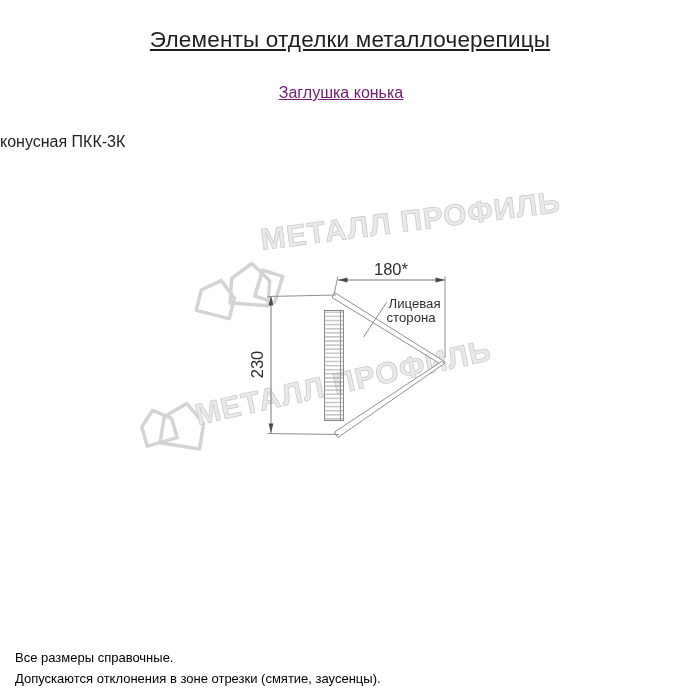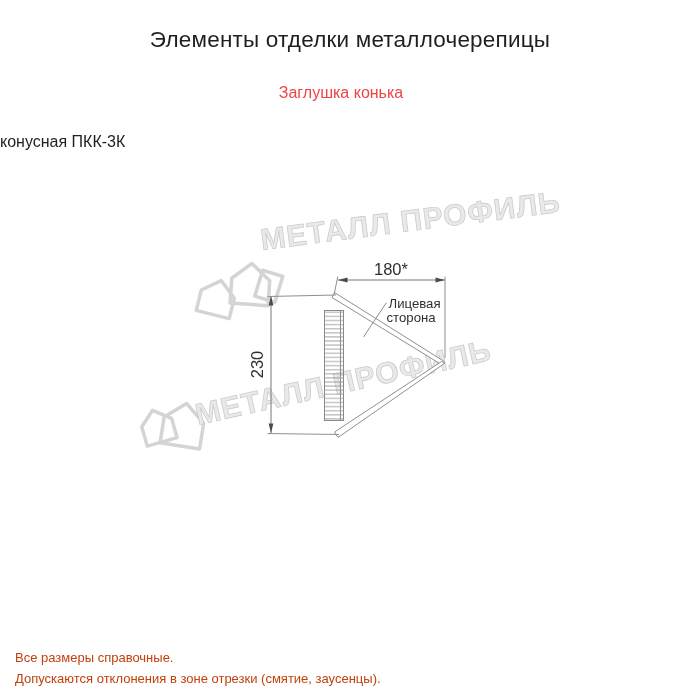--- a/index.html
+++ b/index.html
@@ -18,30 +18,32 @@
   }
   .page-title {
     position: absolute;
     top: 27px;
     left: 0;
     width: 700px;
     text-align: center;
     font-size: 22.5px;
     letter-spacing: 0.2px;
     color: #1f1f1f;
+    text-decoration: underline;
   }
   .product-name {
     position: absolute;
     top: 83px;
     left: 0;
     width: 682px;
     text-align: center;
     font-size: 16px;
     line-height: 19px;
-    color: #ef4444;
+    color: #701a75;
+    text-decoration: underline;
   }
   .product-variant {
     position: absolute;
     top: 133px;
     left: 0;
     width: 682px;
     text-align: left;
     font-size: 16px;
     color: #1f1f1f;
   }
@@ -51,21 +53,21 @@
     left: 0;
     width: 700px;
     height: 700px;
   }
   .notes {
     position: absolute;
     left: 15px;
     top: 647px;
     font-size: 13px;
     line-height: 21px;
-    color: #c2410c;
+    color: #000000;
   }
   .wm-text {
     font-family: "Liberation Sans", "DejaVu Sans", sans-serif;
     font-size: 30px;
     font-weight: bold;
     letter-spacing: 1px;
     stroke: #c9c9c9;
     stroke-width: 0.7;
   }
   .dim-text {

